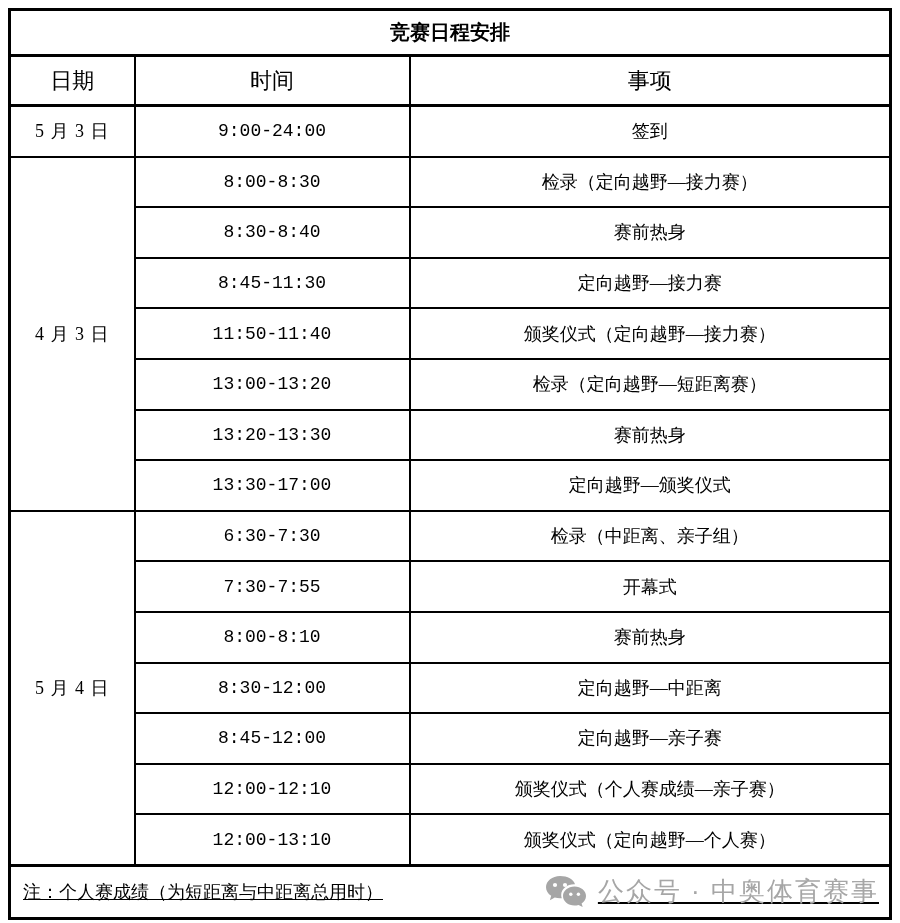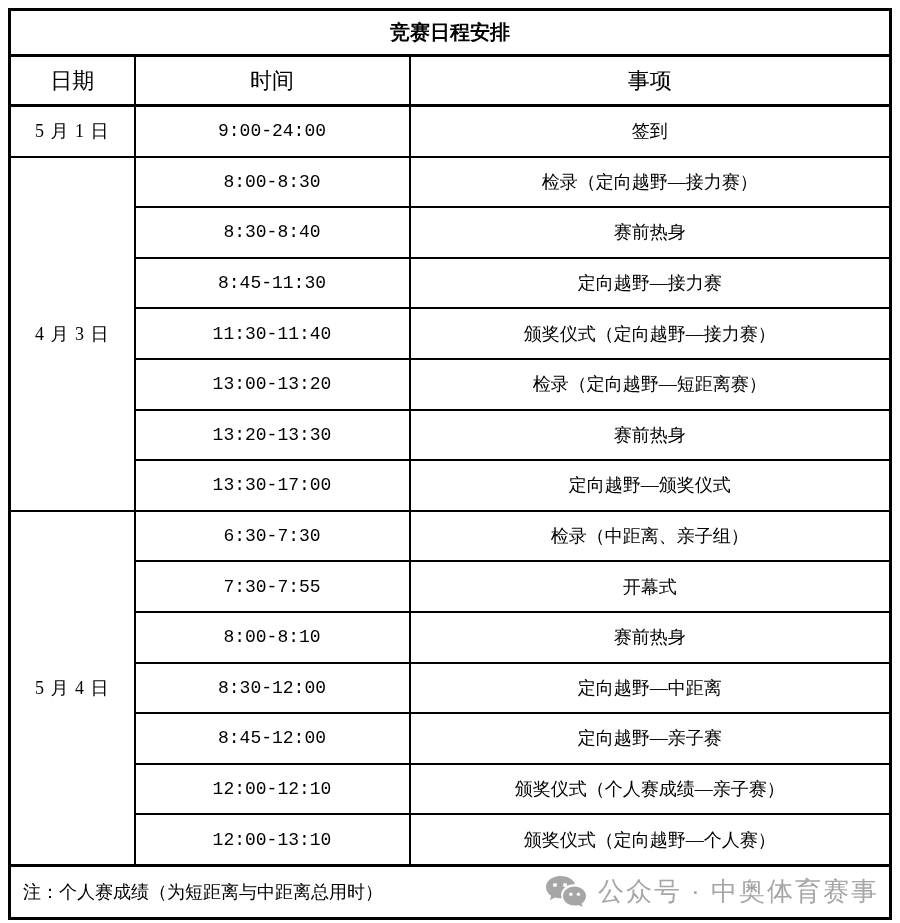--- a/index.html
+++ b/index.html
@@ -64,20 +64,21 @@
 
   tr.footer-row td {
     height: 50px;
     border-top-width: 3px;
   }
   .footer-flex {
     display: flex;
     align-items: center;
     justify-content: space-between;
     padding: 0 10px 0 12px;
+    text-decoration: underline;
   }
   .note {
     font-size: 18px;
     text-align: left;
     white-space: nowrap;
   }
   .watermark {
     display: flex;
     align-items: flex-start;
     gap: 10px;
@@ -108,40 +109,40 @@
       <td colspan="3">竞赛日程安排</td>
     </tr>
 
     <tr class="header-row">
       <th>日期</th>
       <th>时间</th>
       <th>事项</th>
     </tr>
 
     <tr class="data-row">
-      <td class="date-cell">5 月 1 日</td>
+      <td class="date-cell">5 月 3 日</td>
       <td class="time-cell">9:00-24:00</td>
       <td class="event-cell">签到</td>
     </tr>
 
     <tr class="data-row">
       <td class="date-cell" rowspan="7">4 月 3 日</td>
       <td class="time-cell">8:00-8:30</td>
       <td class="event-cell">检录（定向越野—接力赛）</td>
     </tr>
     <tr class="data-row">
       <td class="time-cell">8:30-8:40</td>
       <td class="event-cell">赛前热身</td>
     </tr>
     <tr class="data-row">
       <td class="time-cell">8:45-11:30</td>
       <td class="event-cell">定向越野—接力赛</td>
     </tr>
     <tr class="data-row">
-      <td class="time-cell">11:30-11:40</td>
+      <td class="time-cell">11:50-11:40</td>
       <td class="event-cell">颁奖仪式（定向越野—接力赛）</td>
     </tr>
     <tr class="data-row">
       <td class="time-cell">13:00-13:20</td>
       <td class="event-cell">检录（定向越野—短距离赛）</td>
     </tr>
     <tr class="data-row">
       <td class="time-cell">13:20-13:30</td>
       <td class="event-cell">赛前热身</td>
     </tr>

